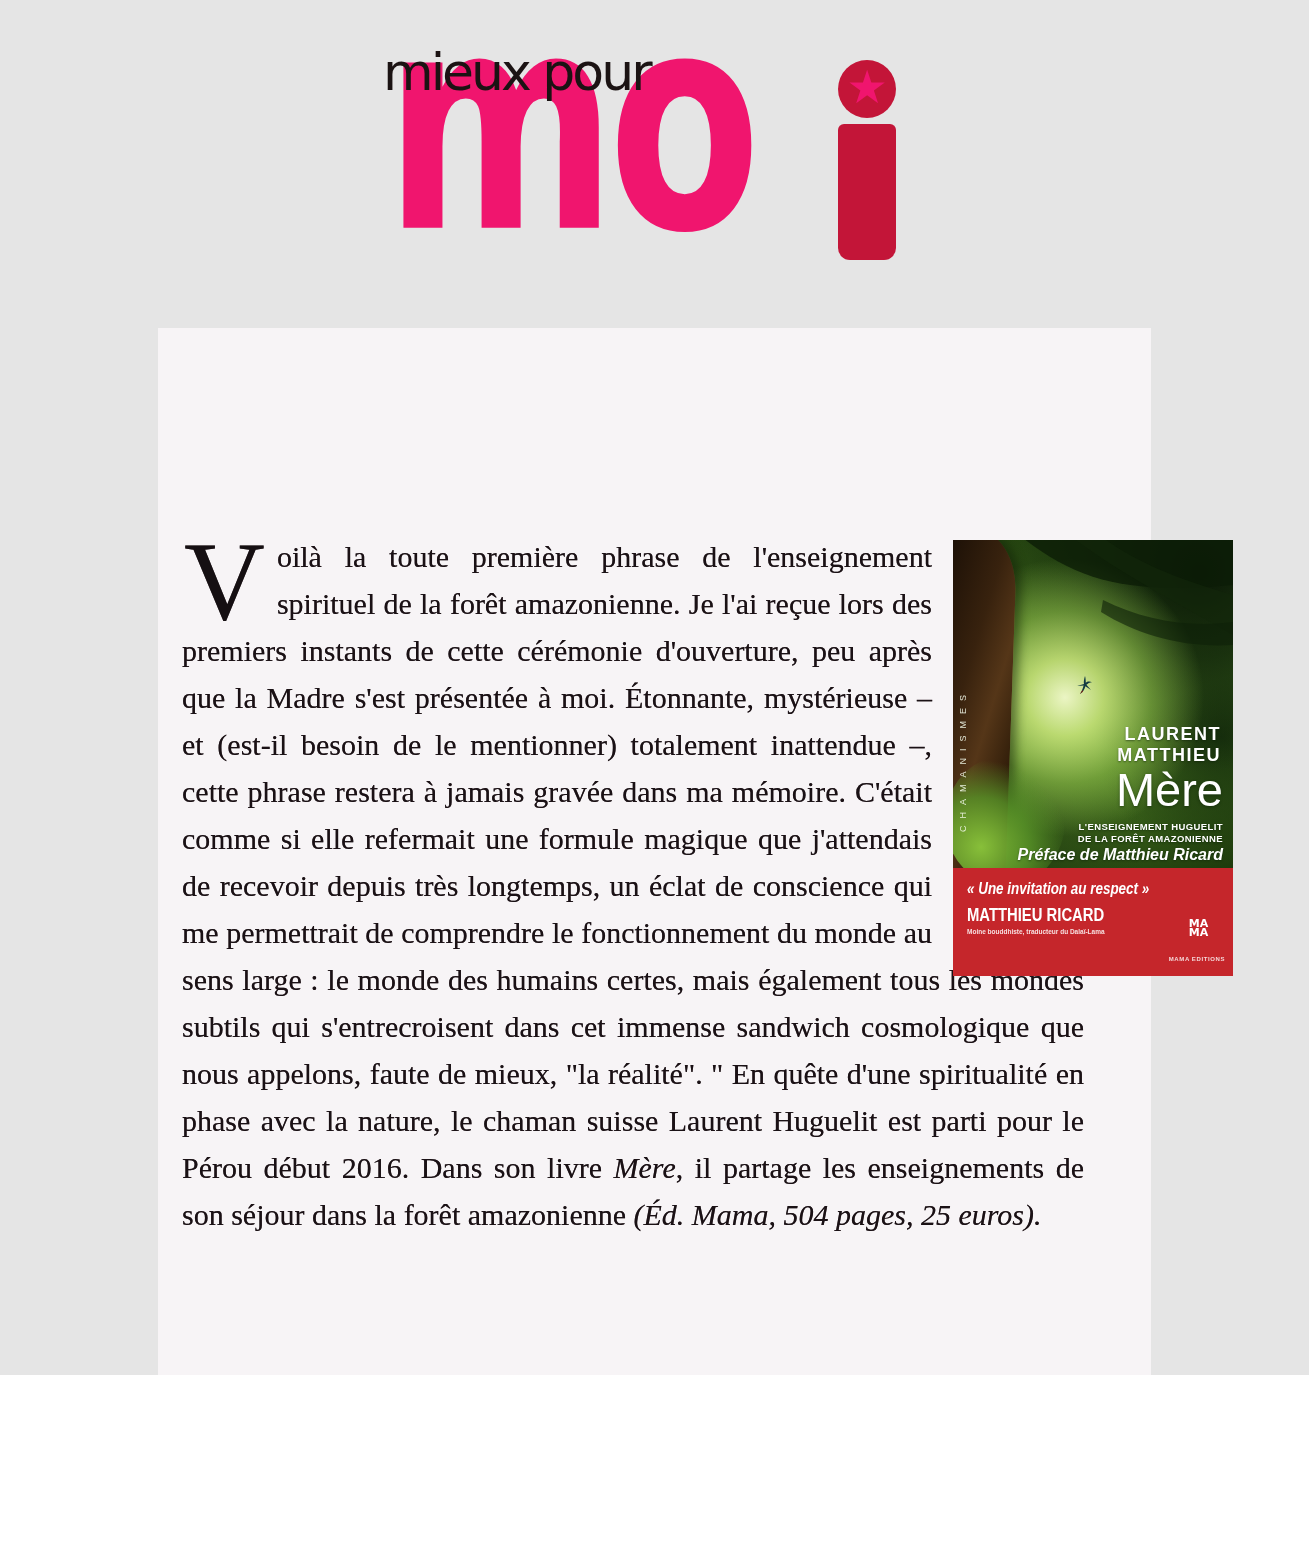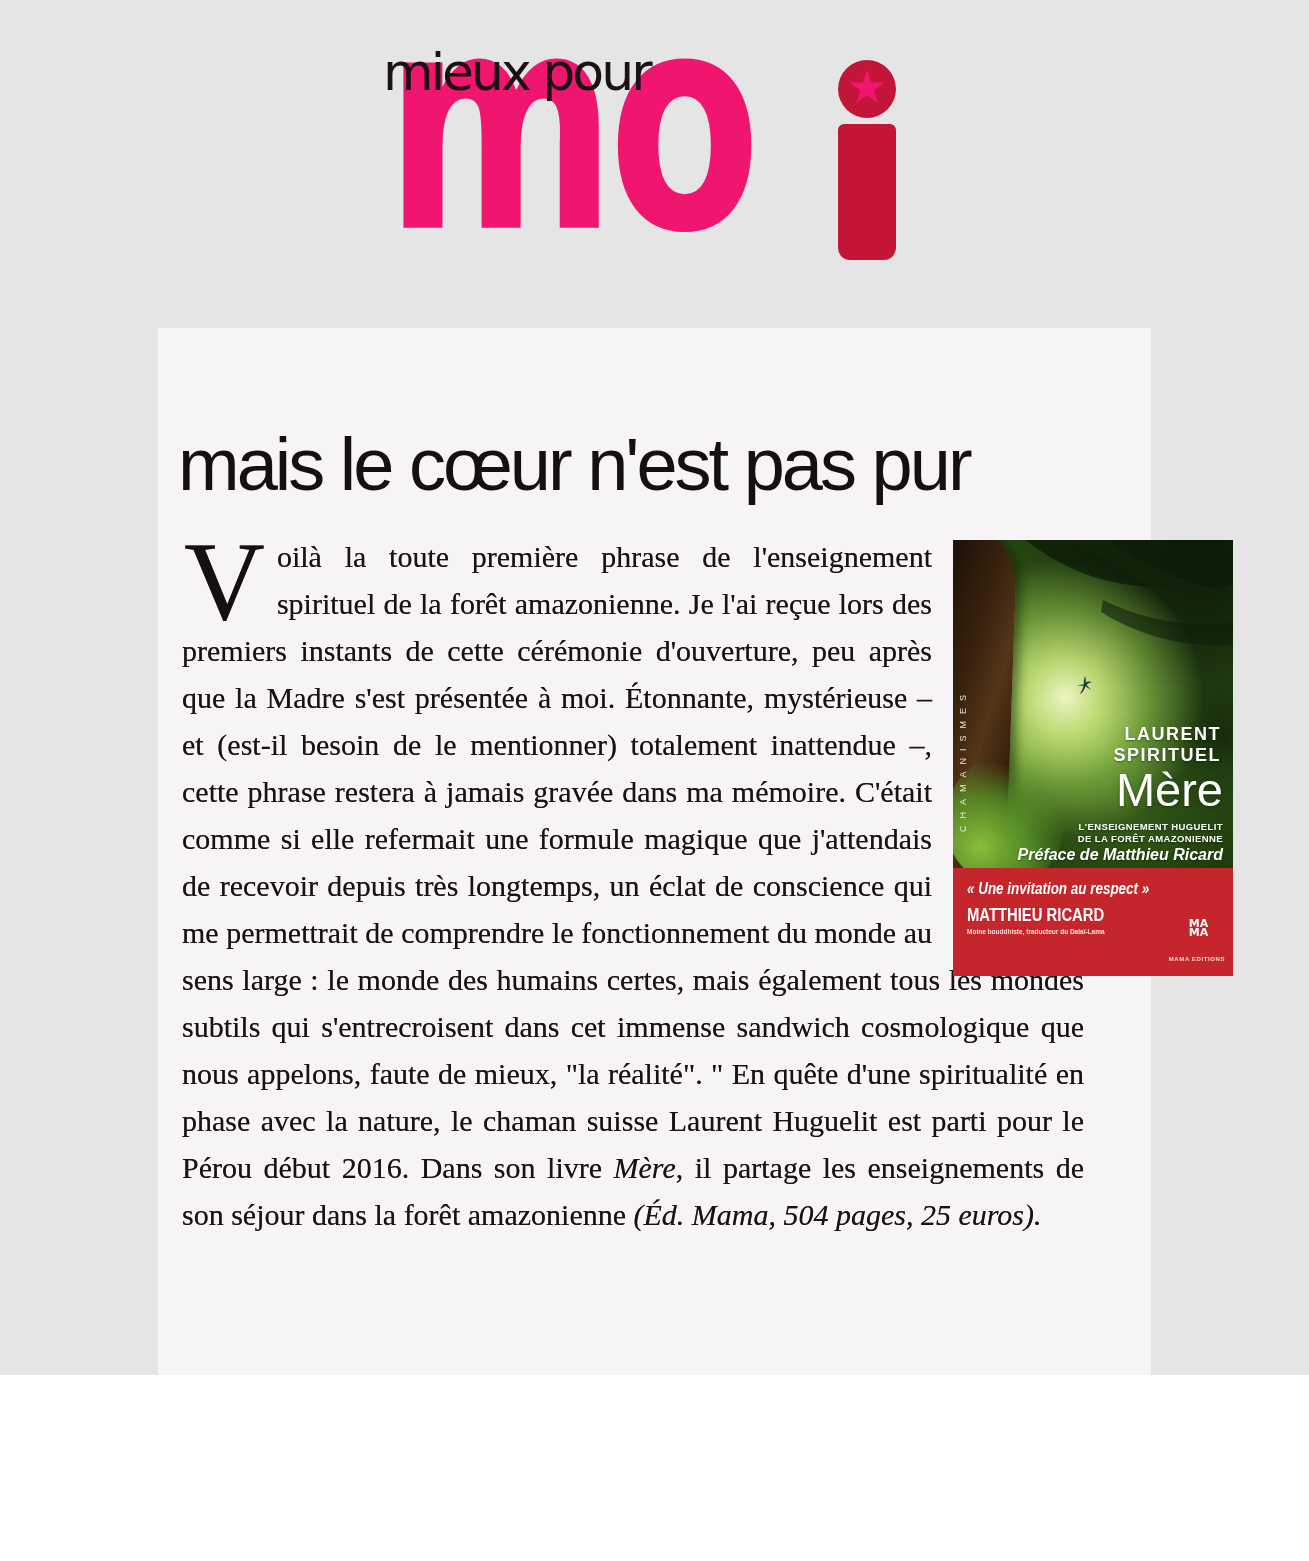--- a/index.html
+++ b/index.html
@@ -179,21 +179,20 @@
     <div class="logo-i">
       <div class="logo-i-dot">
         <span class="star">★</span>
       </div>
       <div class="logo-i-stem"></div>
     </div>
     <div class="logo-top">mieux pour</div>
   </div>
 
   <div class="scan">
-    <div class="hl-black">mais le cœur n'est pas pur</div>
     <div class="body">
       <span class="cover-spacer"></span>
       <span class="dropcap">V</span>
       <span><span class="seg-normal">oilà la toute première phrase de l'enseignement spirituel de la forêt amazonienne. Je l'ai reçue lors des premiers instants de cette cérémonie d'ouverture, peu après que la Madre s'est présentée à moi. Étonnante, mystérieuse – et (est-il besoin de le mentionner) totalement inattendue –, cette phrase restera à jamais gravée dans ma mémoire. C'était comme si elle refermait une formule magique que j'attendais de recevoir depuis très longtemps, un éclat de conscience qui me permettrait de comprendre le fonctionnement du monde au sens large : le monde des humains certes, mais également tous les mondes subtils qui s'entrecroisent dans cet immense sandwich cosmologique que nous appelons, faute de mieux, "la réalité". " En quête d'une spiritualité en phase avec la nature, le chaman suisse Laurent Huguelit est parti pour le Pérou début 2016. Dans son livre </span><span class="seg-italic">Mère</span><span class="seg-normal">, il partage les enseignements de son séjour dans la forêt </span><span class="seg-underline">amazonienne</span><span class="seg-italic"> (Éd. Mama, 504 pages, 25 euros).</span></span>
     </div>
   </div>
 
   <div class="cover">
     <div class="cover-art">
       <svg class="branches" viewBox="0 0 280 150" preserveAspectRatio="none">
@@ -203,21 +202,21 @@
       </svg>
       <div class="trunk"></div>
       <div class="leaf-blob"></div>
       <div class="spine">CHAMANISMES</div>
       <svg class="bird" viewBox="0 0 28 28">
         <path d="M14 4 C13 7 12.5 10 13 12 L6 14 L12.6 13.6 C12 16 11 19 9 22 C12 20 13.8 17 14.4 14.2 L20 18 L15.4 12.8 C16.8 11.4 18.6 10.4 21 10.2 C18.4 9 16 9.6 14.8 10.8 C14.8 8.4 14.6 6 14 4 Z" fill="#123a42"></path>
         <path d="M11.5 18 L9 22 L12 19.6 Z" fill="#8a2412"></path>
       </svg>
       <div class="cover-author">
         <div>LAURENT</div>
-        <div>SPIRITUEL</div>
+        <div>MATTHIEU</div>
       </div>
       <div class="cover-title">Mère</div>
       <div class="cover-sub">
         <div>L'ENSEIGNEMENT HUGUELIT</div>
         <div>DE LA FORÊT AMAZONIENNE</div>
       </div>
       <div class="cover-preface">Préface de Matthieu Ricard</div>
     </div>
     <div class="cover-band">
       <div class="band-quote">« Une invitation au respect »</div>

